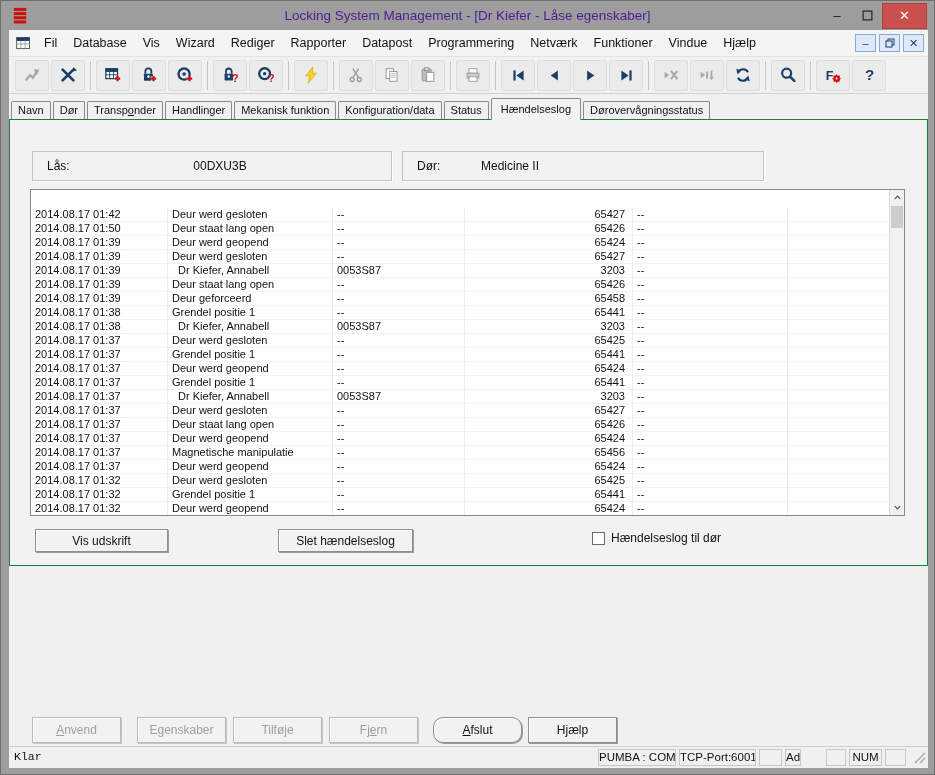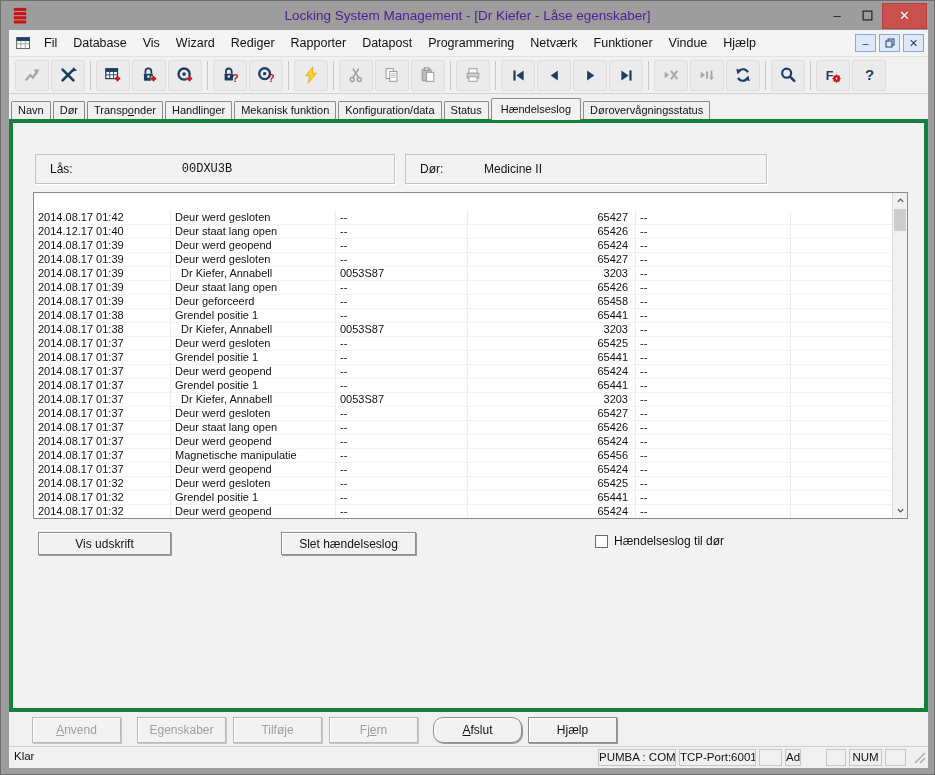--- a/index.html
+++ b/index.html
@@ -50,32 +50,32 @@
 
   
   .tabbar { left:10px; top:97px; height:22px; display:flex; align-items:flex-end;
             z-index:5; font-size:11px; }
   .tab { height:18px; line-height:16px; padding:0 6px; background:#f0f0f0;
          border:1px solid #8a8a8a; border-bottom:none; border-radius:2px 2px 0 0;
          margin-right:2px; margin-bottom:1px; white-space:nowrap; }
   .tab.active { height:22px; line-height:20px; background:#f2f2f2; margin-bottom:0;
                 padding:0 9px; }
 
-  .tabpage { left:8px; top:118px; width:919px; height:593px; background:#f2f2f2;
-             border:4px solid #15803d; z-index:1; }
+  .tabpage { left:8px; top:118px; width:919px; height:447px; background:#f2f2f2;
+             border:1px solid #15803d; z-index:1; }
   .tabpage > * { position:absolute; }
 
   
   .groupbox { height:30px; border:1px solid #c3c3c3; box-shadow:1px 1px 0 #ffffff;
               display:flex; align-items:center; font-size:12px; position:absolute; }
   .gb1 { left:22px; top:31px; width:360px; }
   .gb2 { left:392px; top:31px; width:362px; }
   .gb-label { margin-left:14px; }
   .gb-value { position:absolute; text-align:center; }
-  .gb1 .gb-value { left:116px; width:110px;font-family:Liberation Mono, monospace; }
+  .gb1 .gb-value { left:132px; width:110px; }
   .gb2 .gb-value { left:62px;  width:90px; }
 
   
   .etable { left:20px; top:69px; width:875px; height:327px; background:#fff;
             border:1px solid #898989; }
   .thead { position:absolute; left:0; top:0; right:15px; height:18px; display:flex;
            background:#f2f2f2; border-bottom:1px solid #9e9e9e; }
   .th { padding:2px 4px; font-size:11px; border-right:1px solid #bdbdbd;
         white-space:nowrap; overflow:hidden; }
   .tbody { position:absolute; left:0; top:18px; right:15px; bottom:0;
@@ -113,21 +113,21 @@
   .bottombar button:nth-of-type(3) { margin-left:7px; }
   .bottombar button:nth-of-type(4) { margin-left:7px; }
   .bottombar button:nth-of-type(5) { margin-left:15px;border-radius:10px; }
   .bottombar button:nth-of-type(6) { margin-left:6px; }
   button { padding:0; }
   u { text-decoration:underline; }
 
   
   .statusbar { left:8px; top:745px; width:919px; height:22px; background:#f0f0f0;
                border-top:1px solid #cfcfcf; font-size:11.5px; }
-  .status-left { position:absolute; left:5px; top:3px; }
+  .status-left { position:absolute; left:5px; top:3px;font-family:Liberation Mono, monospace; }
   .spanel { position:absolute; top:2px; height:17px; line-height:15px; text-align:center;
             border:1px solid #c6c6c6; overflow:hidden; white-space:nowrap; }
   .sp0 { left:589px; width:78px; } .sp1 { left:670px; width:77px; }
   .sp2 { left:750px; width:23px; } .sp3 { left:776px; width:16px; }
   .sp4 { left:817px; width:20px; } .sp5 { left:840px; width:33px; }
   .sp6 { left:876px; width:21px; }
   .grip { position:absolute; right:2px; bottom:2px; }
 </style>
 </head>
 <body>
@@ -419,21 +419,21 @@
         <div class="tr">
           <div class="td c0">2014.08.17 01:42</div>
           <div class="td c1">Deur werd gesloten</div>
           <div class="td c2">--</div>
           <div class="td c3">65427</div>
           <div class="td c4">--</div>
           <div class="td c5"></div>
         </div>
 
         <div class="tr">
-          <div class="td c0">2014.12.17 01:40</div>
+          <div class="td c0">2014.08.17 01:50</div>
           <div class="td c1">Deur staat lang open</div>
           <div class="td c2">--</div>
           <div class="td c3">65426</div>
           <div class="td c4">--</div>
           <div class="td c5"></div>
         </div>
 
         <div class="tr">
           <div class="td c0">2014.08.17 01:39</div>
           <div class="td c1">Deur werd geopend</div>

